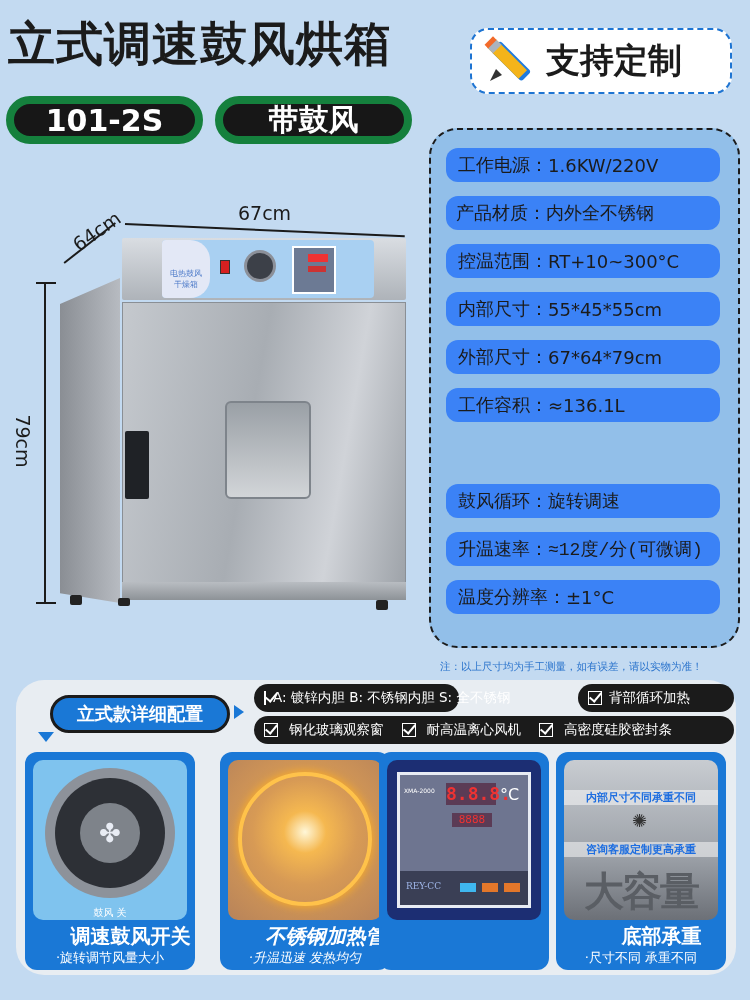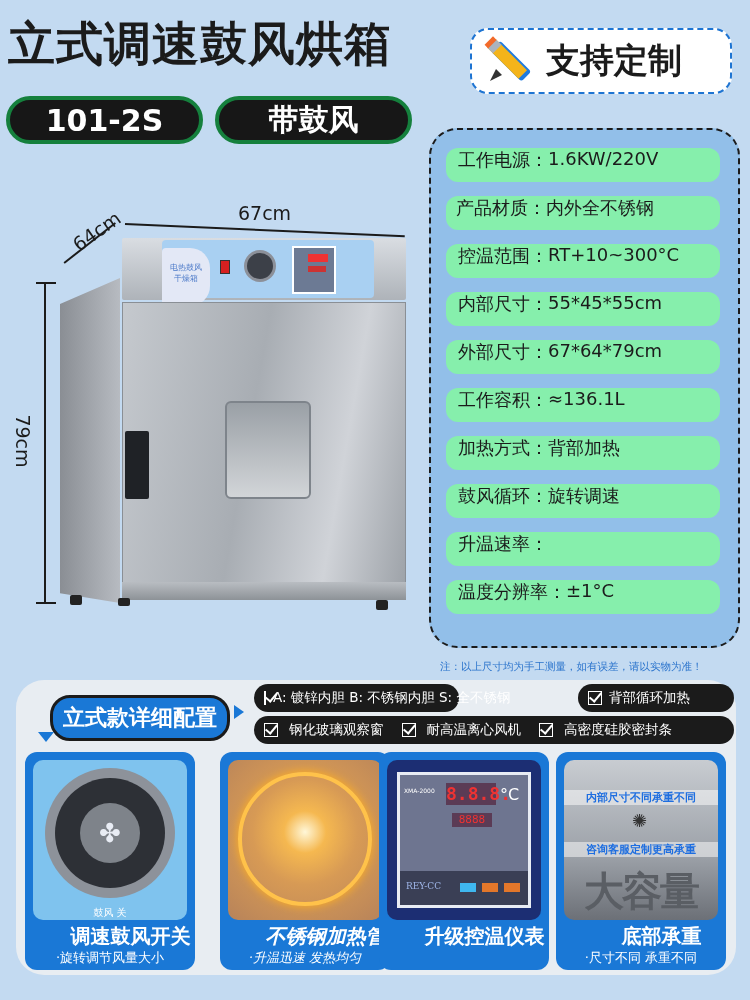--- a/index.html
+++ b/index.html
@@ -3,35 +3,35 @@
 <meta charset="utf-8">
 <style>
   * { box-sizing: border-box; margin: 0; padding: 0; }
   html, body { width: 750px; height: 1000px; overflow: hidden; }
   body { background: #c3daf1; font-family: "DejaVu Sans", sans-serif; position: relative; color: #1a1a1a; }
 
   .title { position: absolute; left: 8px; top: 20px; font-size: 47px; font-weight: bold; letter-spacing: 1px; color: #1b1b1b; line-height: 1; }
   .custom-badge { position: absolute; left: 470px; top: 28px; width: 262px; height: 66px; border: 2.5px dashed #1e74d2; border-radius: 18px; background: #ffffff; display: flex; align-items: center; padding-left: 10px; }
   .custom-badge .label { font-size: 34px; font-weight: bold; color: #1b1b1b; margin-left: 8px; }
 
-  .pill { position: absolute; top: 96px; height: 48px; background: #171717; border: 4px solid #15803d; border-radius: 26px; color: #fff; font-weight: bold; font-size: 30px; display: flex; align-items: center; justify-content: center; }
+  .pill { position: absolute; top: 96px; height: 48px; background: #171717; border: 8px solid #15803d; border-radius: 26px; color: #fff; font-weight: bold; font-size: 30px; display: flex; align-items: center; justify-content: center; }
   .pill.model { left: 6px; width: 197px; }
   .pill.fan { left: 215px; width: 197px; }
 
   .spec-panel { position: absolute; left: 429px; top: 128px; width: 311px; height: 520px; background: #92bfe9; border: 2.5px dashed #1b1b1b; border-radius: 28px; }
-  .spec-row { position: absolute; left: 15px; width: 274px; height: 34px; background: #86efac; border-radius: 12px; display: flex; padding-left: 12px; font-size: 18px; color: #1b1b1b; white-space: nowrap; }
+  .spec-row { position: absolute; left: 15px; width: 274px; height: 34px; background: #3b82f6; border-radius: 12px; display: flex; align-items: center; padding-left: 12px; font-size: 18px; color: #1b1b1b; white-space: nowrap; }
 
   .product { position: absolute; left: 0; top: 190px; width: 425px; height: 430px; }
   .dim { position: absolute; font-size: 19px; color: #1b1b1b; }
   .line { position: absolute; background: #1b1b1b; }
 
   .note { position: absolute; left: 440px; top: 660px; font-size: 10.5px; color: #2a73cc; }
 
   .config-panel { position: absolute; left: 16px; top: 680px; width: 720px; height: 295px; background: #e8edf2; border-radius: 28px; }
-  .config-pill { position: absolute; left: 50px; top: 695px; width: 180px; height: 46px; background: #1a78d6; border: 3px solid #1b1b1b; border-radius: 20px; color: #fff; font-weight: bold; font-size: 22px; display: flex; align-items: center; justify-content: center; }
+  .config-pill { position: absolute; left: 50px; top: 695px; width: 180px; height: 38px; background: #1a78d6; border: 3px solid #1b1b1b; border-radius: 20px; color: #fff; font-weight: bold; font-size: 18px; display: flex; align-items: center; justify-content: center; }
   .feat-bar { position: absolute; height: 28px; background: #1b1b1b; border-radius: 14px; color: #fff; font-size: 13.5px; display: flex; align-items: center; padding-left: 10px; white-space: nowrap; gap: 4px; }
   .chk { display: inline-block; width: 14px; height: 14px; border: 1.5px solid #fff; position: relative; margin-right: 3px; }
   .chk::after { content: ""; position: absolute; left: 3px; top: -2px; width: 5px; height: 10px; border-right: 2px solid #fff; border-bottom: 2px solid #fff; transform: rotate(40deg); }
 
   .card { position: absolute; top: 752px; width: 170px; height: 218px; background: #1a78d6; border-radius: 12px; overflow: hidden; }
   .card .img { position: absolute; left: 8px; top: 8px; width: 154px; height: 160px; border-radius: 10px; overflow: hidden; }
   .card .ct { position: absolute; left: 0; right: 0; top: 171px; text-align: center; color: #fff; font-weight: bold; font-size: 20px; padding-left: 41px; }
   .card .cs { position: absolute; left: 0; right: 0; top: 197px; text-align: center; color: #fff; font-size: 13px; }
 </style>
 </head>
@@ -62,21 +62,21 @@
   <div class="line" style="left:64px;top:72px;width:65px;height:1.5px;transform:rotate(-38deg);transform-origin:left;"></div>
   <div class="dim" style="left:-4px;top:240px;transform:rotate(90deg);">79cm</div>
   <div class="line" style="left:44px;top:92px;width:1.5px;height:320px;"></div>
   <div class="line" style="left:36px;top:92px;width:20px;height:1.5px;"></div>
   <div class="line" style="left:36px;top:412px;width:20px;height:1.5px;"></div>
 
   <div style="position:absolute;left:60px;top:88px;width:60px;height:325px;background:linear-gradient(90deg,#8a8e94,#b7bbc1);clip-path:polygon(100% 0,100% 100%,0 97%,0 8%);"></div>
 
   <div style="position:absolute;left:122px;top:48px;width:284px;height:62px;background:linear-gradient(180deg,#d9dde2,#aeb3b9);border-radius:2px;"></div>
   <div style="position:absolute;left:162px;top:50px;width:212px;height:58px;background:#a9d0f2;border-radius:4px;">
-    <div style="position:absolute;left:0;top:8px;width:48px;height:58px;background:#e3e8f6;border-radius:4px 20px 20px 4px;font-size:8px;color:#4a78c8;text-align:center;padding-top:14px;line-height:11px;">
+    <div style="position:absolute;left:0;top:0;width:48px;height:58px;background:#e3e8f6;border-radius:4px 20px 20px 4px;font-size:8px;color:#4a78c8;text-align:center;padding-top:28px;line-height:11px;">
       <div>电热鼓风</div>
       <div>干燥箱</div>
     </div>
     <div style="position:absolute;left:58px;top:20px;width:10px;height:14px;background:#d62020;border:1px solid #333;"></div>
     <div style="position:absolute;left:82px;top:10px;width:32px;height:32px;border-radius:50%;background:#3c4048;border:3px solid #8c9099;"></div>
     <div style="position:absolute;left:130px;top:6px;width:44px;height:48px;background:#6c7a94;border:2px solid #fff;">
       <div style="position:absolute;left:14px;top:6px;width:20px;height:8px;background:#e33;"></div>
       <div style="position:absolute;left:14px;top:18px;width:18px;height:6px;background:#c33;"></div>
     </div>
   </div>
@@ -109,30 +109,27 @@
       <span>55*45*55cm</span>
     </div>
   <div class="spec-row" style="top:210px;">
       <span>外部尺寸：</span>
       <span>67*64*79cm</span>
     </div>
   <div class="spec-row" style="top:258px;">
       <span>工作容积：</span>
       <span>≈136.1L</span>
     </div>
-  <div class="spec-row" style="top:306px;">
-      <span>加热方式：</span>
-      <span>背部加热</span>
-    </div>
   <div class="spec-row" style="top:354px;">
       <span>鼓风循环：</span>
       <span>旋转调速</span>
     </div>
   <div class="spec-row" style="top:402px;font-family:Liberation Mono, monospace;">
       <span>升温速率：</span>
+      <span>≈12度/分(可微调)</span>
     </div>
   <div class="spec-row" style="top:450px;">
       <span>温度分辨率：</span>
       <span>±1°C</span>
     </div>
 </div>
 
 <div class="note">注：以上尺寸均为手工测量，如有误差，请以实物为准！</div>
 
 <div class="config-panel"></div>
@@ -184,21 +181,20 @@
       <div style="position:absolute;left:100px;top:10px;font-size:16px;color:#fff;">°C</div>
       <div style="position:absolute;left:52px;top:38px;width:40px;height:14px;background:#5b3b55;color:#e33;font-family:'DejaVu Sans Mono',monospace;font-size:11px;line-height:14px;text-align:center;">8888</div>
       <div style="position:absolute;left:0;right:0;bottom:0;height:34px;background:#3a3f55;">
         <div style="position:absolute;left:6px;top:10px;font-family:'DejaVu Serif',serif;font-size:9px;color:#9fb6e8;">REY-CC</div>
         <div style="position:absolute;left:60px;top:12px;width:16px;height:9px;background:#3fb7ef;"></div>
         <div style="position:absolute;left:82px;top:12px;width:16px;height:9px;background:#e3772a;"></div>
         <div style="position:absolute;left:104px;top:12px;width:16px;height:9px;background:#e3772a;"></div>
       </div>
     </div>
   </div>
-  <div class="ct">升级控温仪表</div>
 </div>
 
 <div class="card" style="left:556px;">
   <div class="img" style="background:linear-gradient(180deg,#c8ccd1,#9ca1a8 60%,#6c7077);">
     <div style="position:absolute;left:0;right:0;top:30px;text-align:center;font-size:11px;font-weight:bold;color:#1e6ee0;background:rgba(255,255,255,0.5);">内部尺寸不同承重不同</div>
     <div style="position:absolute;left:68px;top:50px;font-size:18px;color:#333;">✺</div>
     <div style="position:absolute;left:0;right:0;top:82px;text-align:center;font-size:11px;font-weight:bold;color:#1e6ee0;background:rgba(255,255,255,0.5);">咨询客服定制更高承重</div>
     <div style="position:absolute;left:0;right:0;top:104px;text-align:center;font-size:40px;font-weight:bold;color:#5a5e64;letter-spacing:-2px;">大容量</div>
   </div>
   <div class="ct">底部承重</div>

